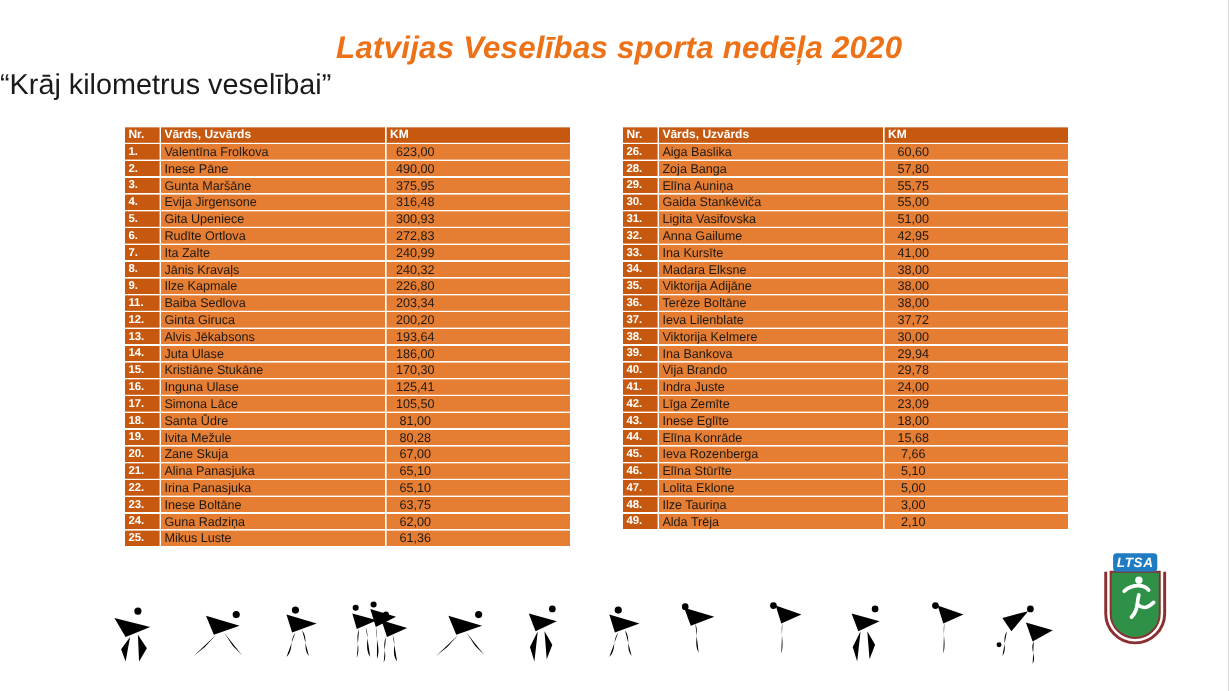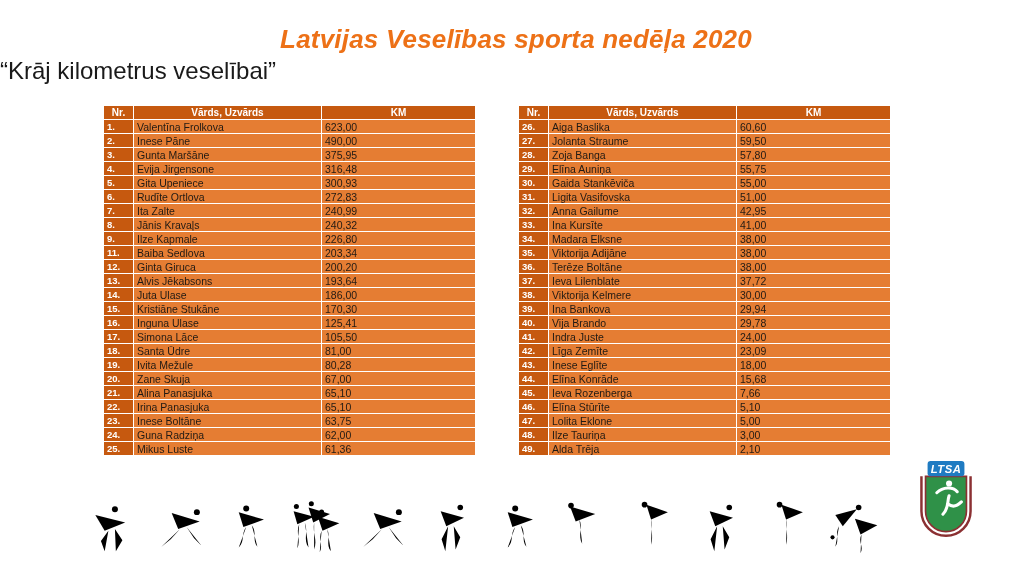--- a/index.html
+++ b/index.html
@@ -18,24 +18,24 @@
     font-size:24px;color:#1a1a1a;}
 
   .rtable{position:absolute;top:105px;border-collapse:collapse;table-layout:fixed;}
   .rtable.left{left:103px;}
   .rtable.right{left:518px;}
   .rtable td,.rtable th{border:1.5px solid #fff;height:13px;padding:0 3px;
     font-size:10.5px;line-height:12px;overflow:hidden;white-space:nowrap;}
   .rtable .col-nr{width:30px;}
   .rtable .col-name{width:188px;}
   .rtable .col-km{width:154px;}
-  .rtable th{background:var(--c-head);color:#fff;font-weight:bold;font-size:10px;text-align:center;}
+  .rtable th{background:var(--c-head);color:#fff;font-weight:bold;font-size:10px;text-align:left;}
   .rtable td.nr{background:var(--c-head);color:#fff;font-weight:bold;font-size:9.5px;}
   .rtable td.name,.rtable td.km{background:var(--c-cell);color:var(--c-ink);}
-  .rtable td.km .kmv{display:inline-block;width:42px;text-align:left;}
+  .rtable td.km .kmv{display:inline-block;width:42px;text-align:center;}
   .rtable tr.total td.name{text-align:center;font-weight:bold;}
   .rtable tr.total td.km{font-weight:bold;}
 
   .picts{position:absolute;left:86px;top:498px;width:796px;height:62px;
     display:flex;justify-content:space-between;align-items:flex-start;}
   .pict{width:56px;height:60px;}
 
   .logo{position:absolute;left:912px;top:460px;width:68px;height:88px;}
 </style>
 </head>
@@ -246,25 +246,20 @@
     <tbody>
         <tr>
           <th class="nr">Nr.</th>
           <th class="name">Vārds, Uzvārds</th>
           <th class="km">KM</th>
         </tr>
         <tr>
           <td class="nr">26.</td>
           <td class="name">Aiga Baslika</td>
           <td class="km"><span class="kmv">60,60</span></td>
-        </tr>
-        <tr>
-          <td class="nr">27.</td>
-          <td class="name">Jolanta Straume</td>
-          <td class="km"><span class="kmv">59,50</span></td>
         </tr>
         <tr>
           <td class="nr">28.</td>
           <td class="name">Zoja Banga</td>
           <td class="km"><span class="kmv">57,80</span></td>
         </tr>
         <tr>
           <td class="nr">29.</td>
           <td class="name">Elīna Auniņa</td>
           <td class="km"><span class="kmv">55,75</span></td>

